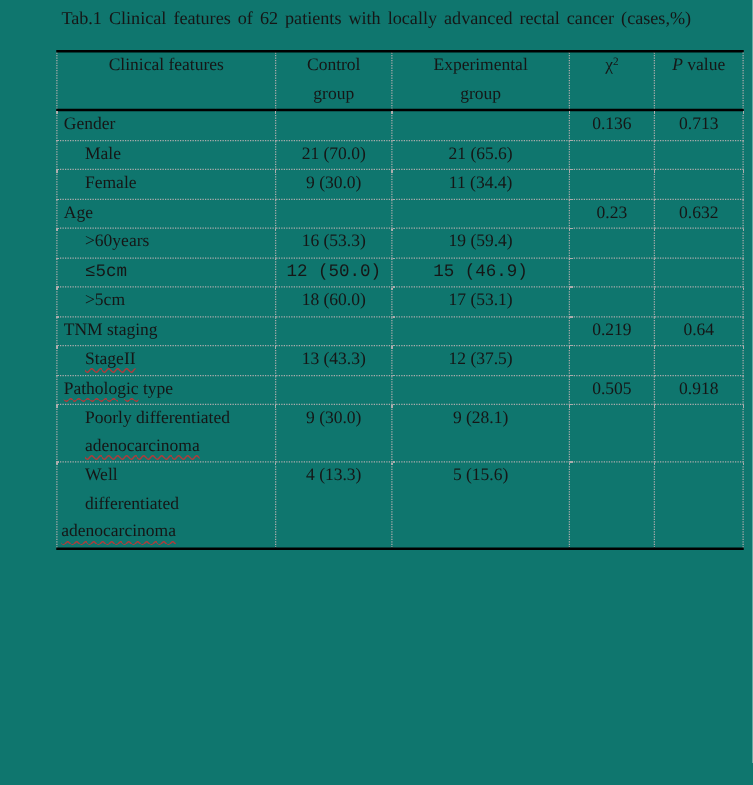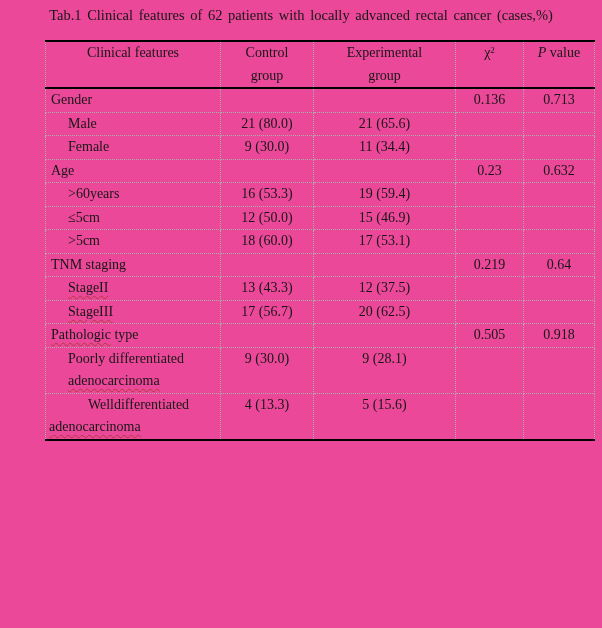--- a/index.html
+++ b/index.html
@@ -11,21 +11,21 @@
     position: relative;
     width: 602px;
     height: 628px;
     font-family: "Liberation Serif", "DejaVu Serif", serif;
     color: #161616;
     overflow: hidden;
   }
   .page {
     position: absolute;
     inset: 0;
-    background: #ec4899;
+    background: #0f766e;
   }
   .title {
     position: absolute;
     top: 7px;
     left: 0;
     right: 0;
     text-align: center;
     font-size: 14.5px;
     word-spacing: 2px;
     white-space: nowrap;
@@ -57,20 +57,21 @@
     white-space: nowrap;
   }
   td.label .line { padding-left: 2px; text-align: left; }
   td.label.lv1 .line { padding-left: 19px; }
   td.label .line.outdent { padding-left: 0; }
   td.label .line.justify {
     display: flex;
     justify-content: center;
     padding-right: 8px;
     white-space: nowrap;
+    flex-direction: column;
   }
   td.val {
     text-align: center;
     line-height: 22.5px;
   }
   .sq {
     text-decoration-line: underline;
     text-decoration-style: wavy;
     text-decoration-color: var(--squiggle, #b03a3a);
     text-decoration-thickness: 1px;
@@ -125,21 +126,21 @@
           </td>
           <td class="val"></td>
           <td class="val"></td>
           <td class="val">0.136</td>
           <td class="val">0.713</td>
         </tr>
         <tr style="height: 23px;">
           <td class="label lv1">
             <div class="line"><span>Male</span></div>
           </td>
-          <td class="val">21 (80.0)</td>
+          <td class="val">21 (70.0)</td>
           <td class="val">21 (65.6)</td>
           <td class="val"></td>
           <td class="val"></td>
         </tr>
         <tr style="height: 23px;">
           <td class="label lv1">
             <div class="line"><span>Female</span></div>
           </td>
           <td class="val">9 (30.0)</td>
           <td class="val">11 (34.4)</td>
@@ -157,21 +158,21 @@
         </tr>
         <tr style="height: 23px;">
           <td class="label lv1">
             <div class="line"><span>&gt;60years</span></div>
           </td>
           <td class="val">16 (53.3)</td>
           <td class="val">19 (59.4)</td>
           <td class="val"></td>
           <td class="val"></td>
         </tr>
-        <tr style="height: 23px;">
+        <tr style="height: 23px; font-family: Liberation Mono, monospace;">
           <td class="label lv1">
             <div class="line"><span>≤5cm</span></div>
           </td>
           <td class="val">12 (50.0)</td>
           <td class="val">15 (46.9)</td>
           <td class="val"></td>
           <td class="val"></td>
         </tr>
         <tr style="height: 23px;">
           <td class="label lv1">
@@ -190,29 +191,20 @@
           <td class="val"></td>
           <td class="val">0.219</td>
           <td class="val">0.64</td>
         </tr>
         <tr style="height: 23px;">
           <td class="label lv1">
             <div class="line"><span class="sq">StageII</span></div>
           </td>
           <td class="val">13 (43.3)</td>
           <td class="val">12 (37.5)</td>
-          <td class="val"></td>
-          <td class="val"></td>
-        </tr>
-        <tr style="height: 23px;">
-          <td class="label lv1">
-            <div class="line"><span class="sq">StageIII</span></div>
-          </td>
-          <td class="val">17 (56.7)</td>
-          <td class="val">20 (62.5)</td>
           <td class="val"></td>
           <td class="val"></td>
         </tr>
         <tr style="height: 23px;">
           <td class="label lv0">
             <div class="line"><span class="sq">Pathologic</span><span> type</span></div>
           </td>
           <td class="val"></td>
           <td class="val"></td>
           <td class="val">0.505</td>

